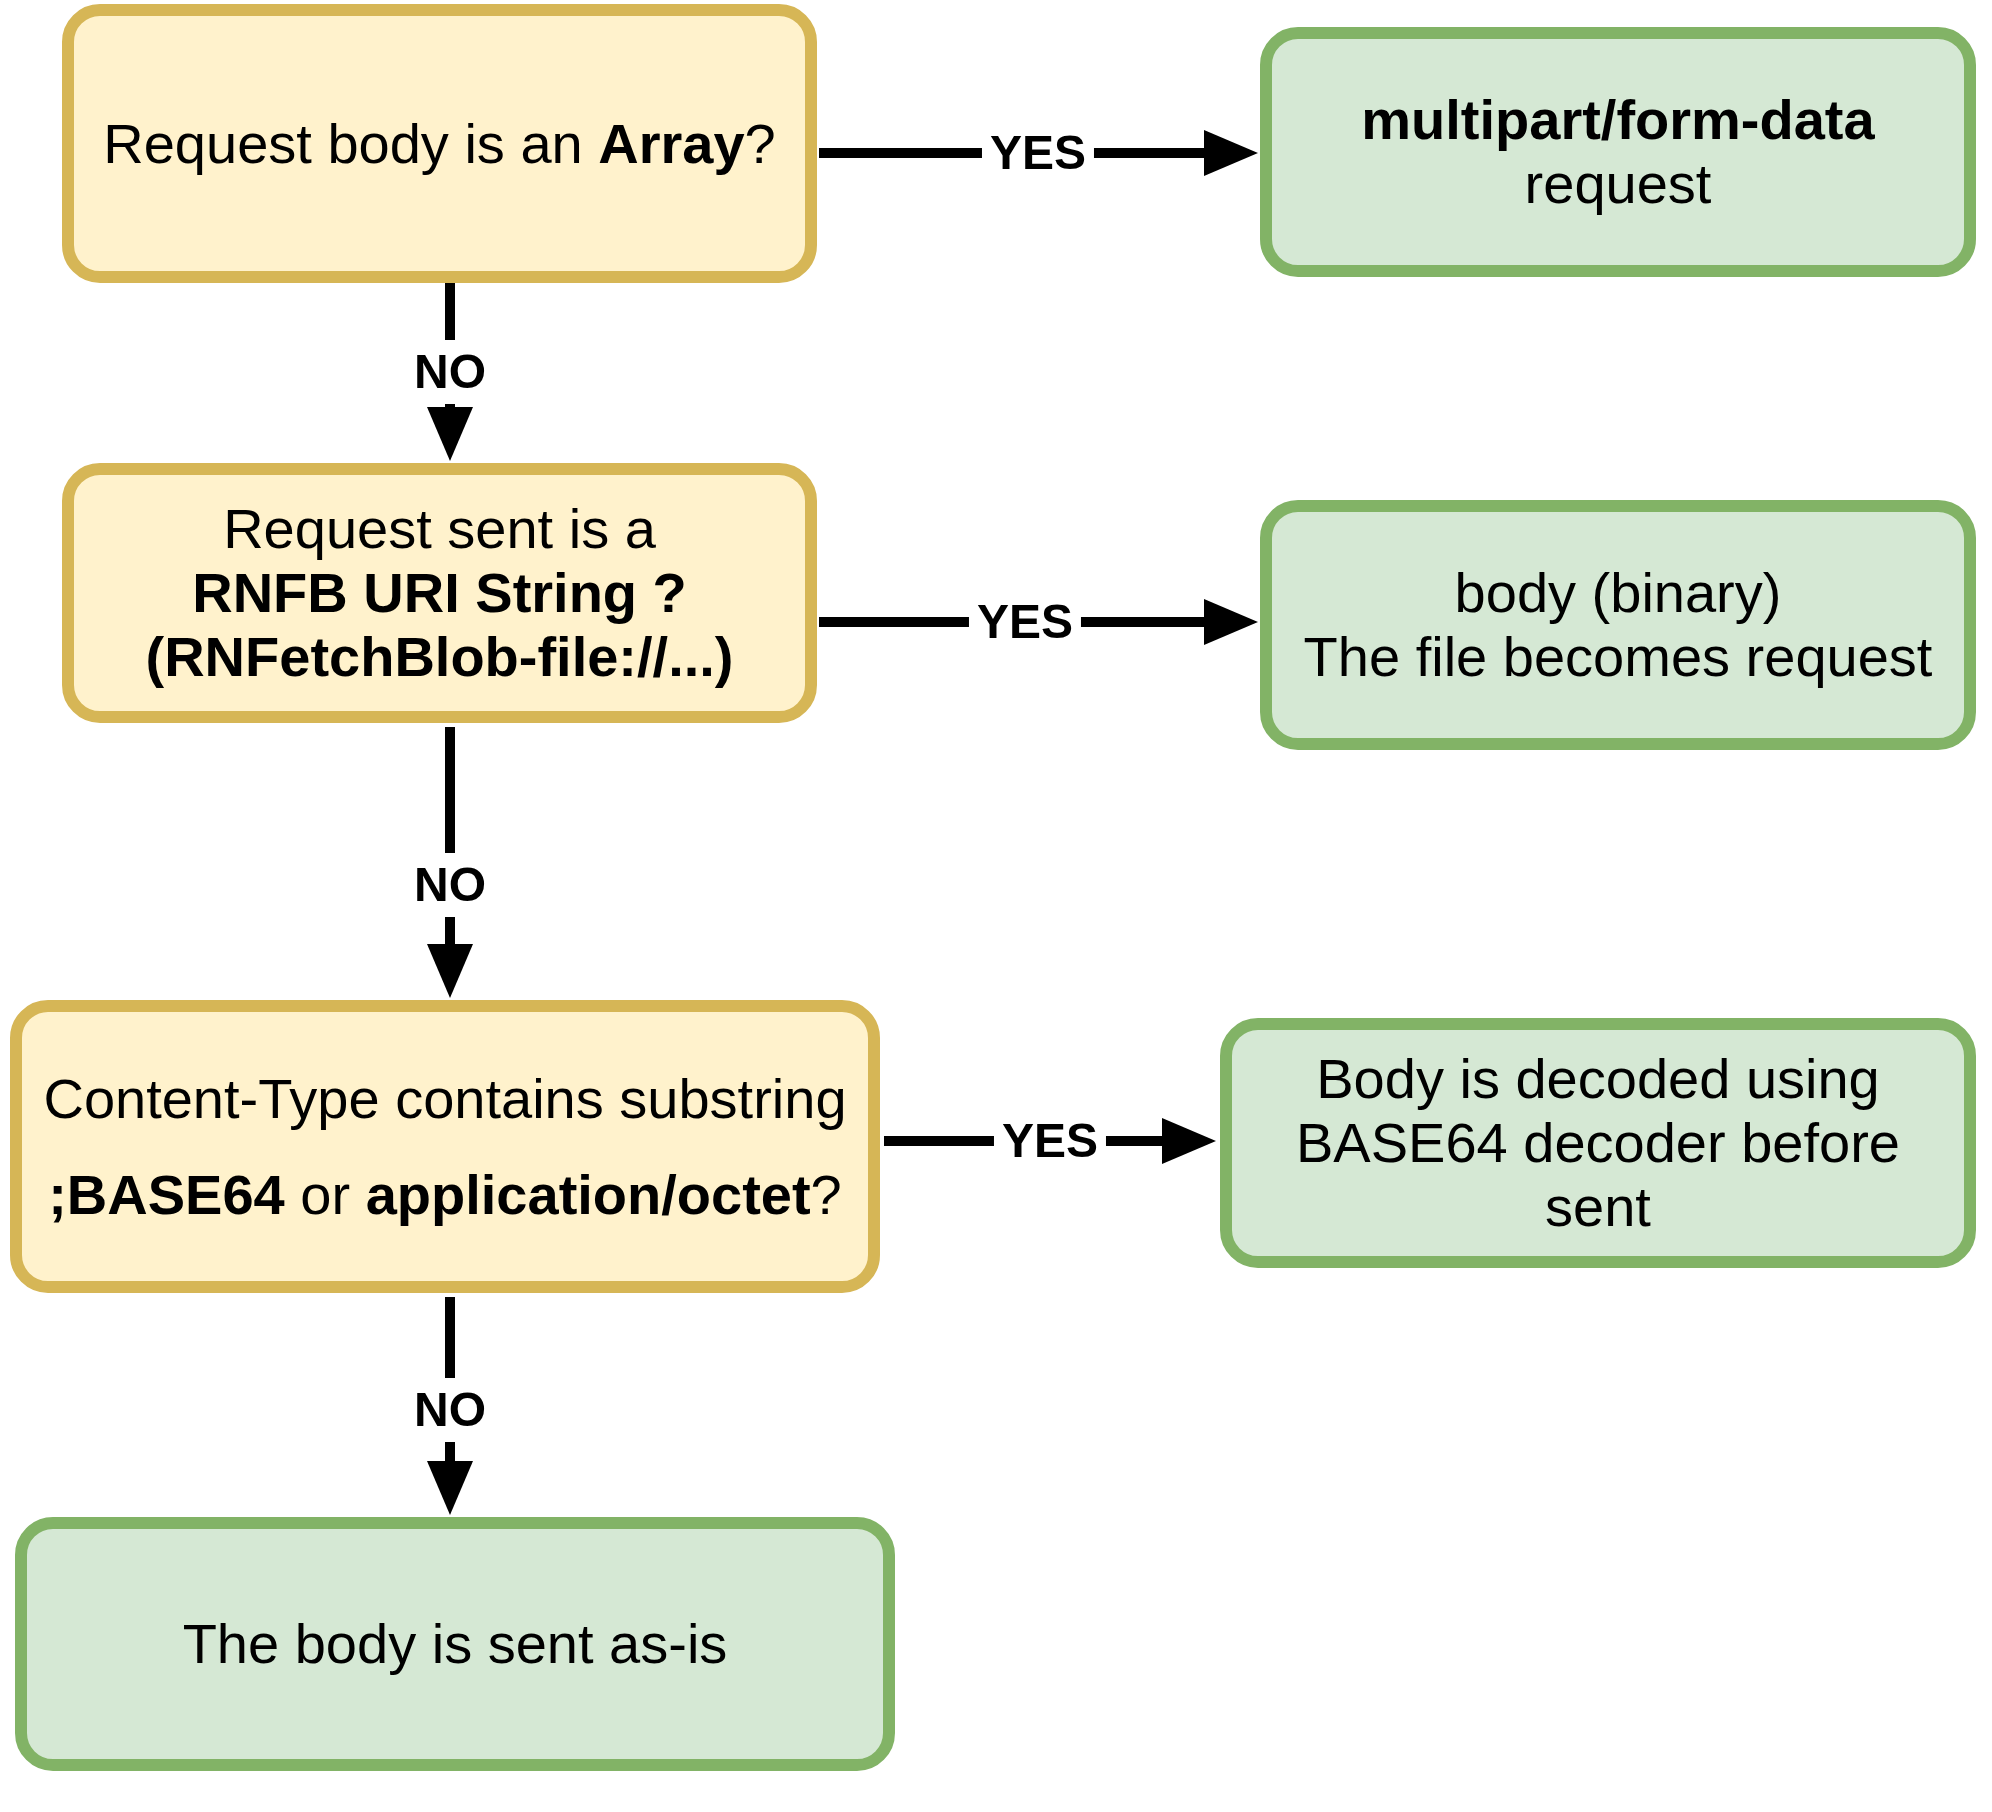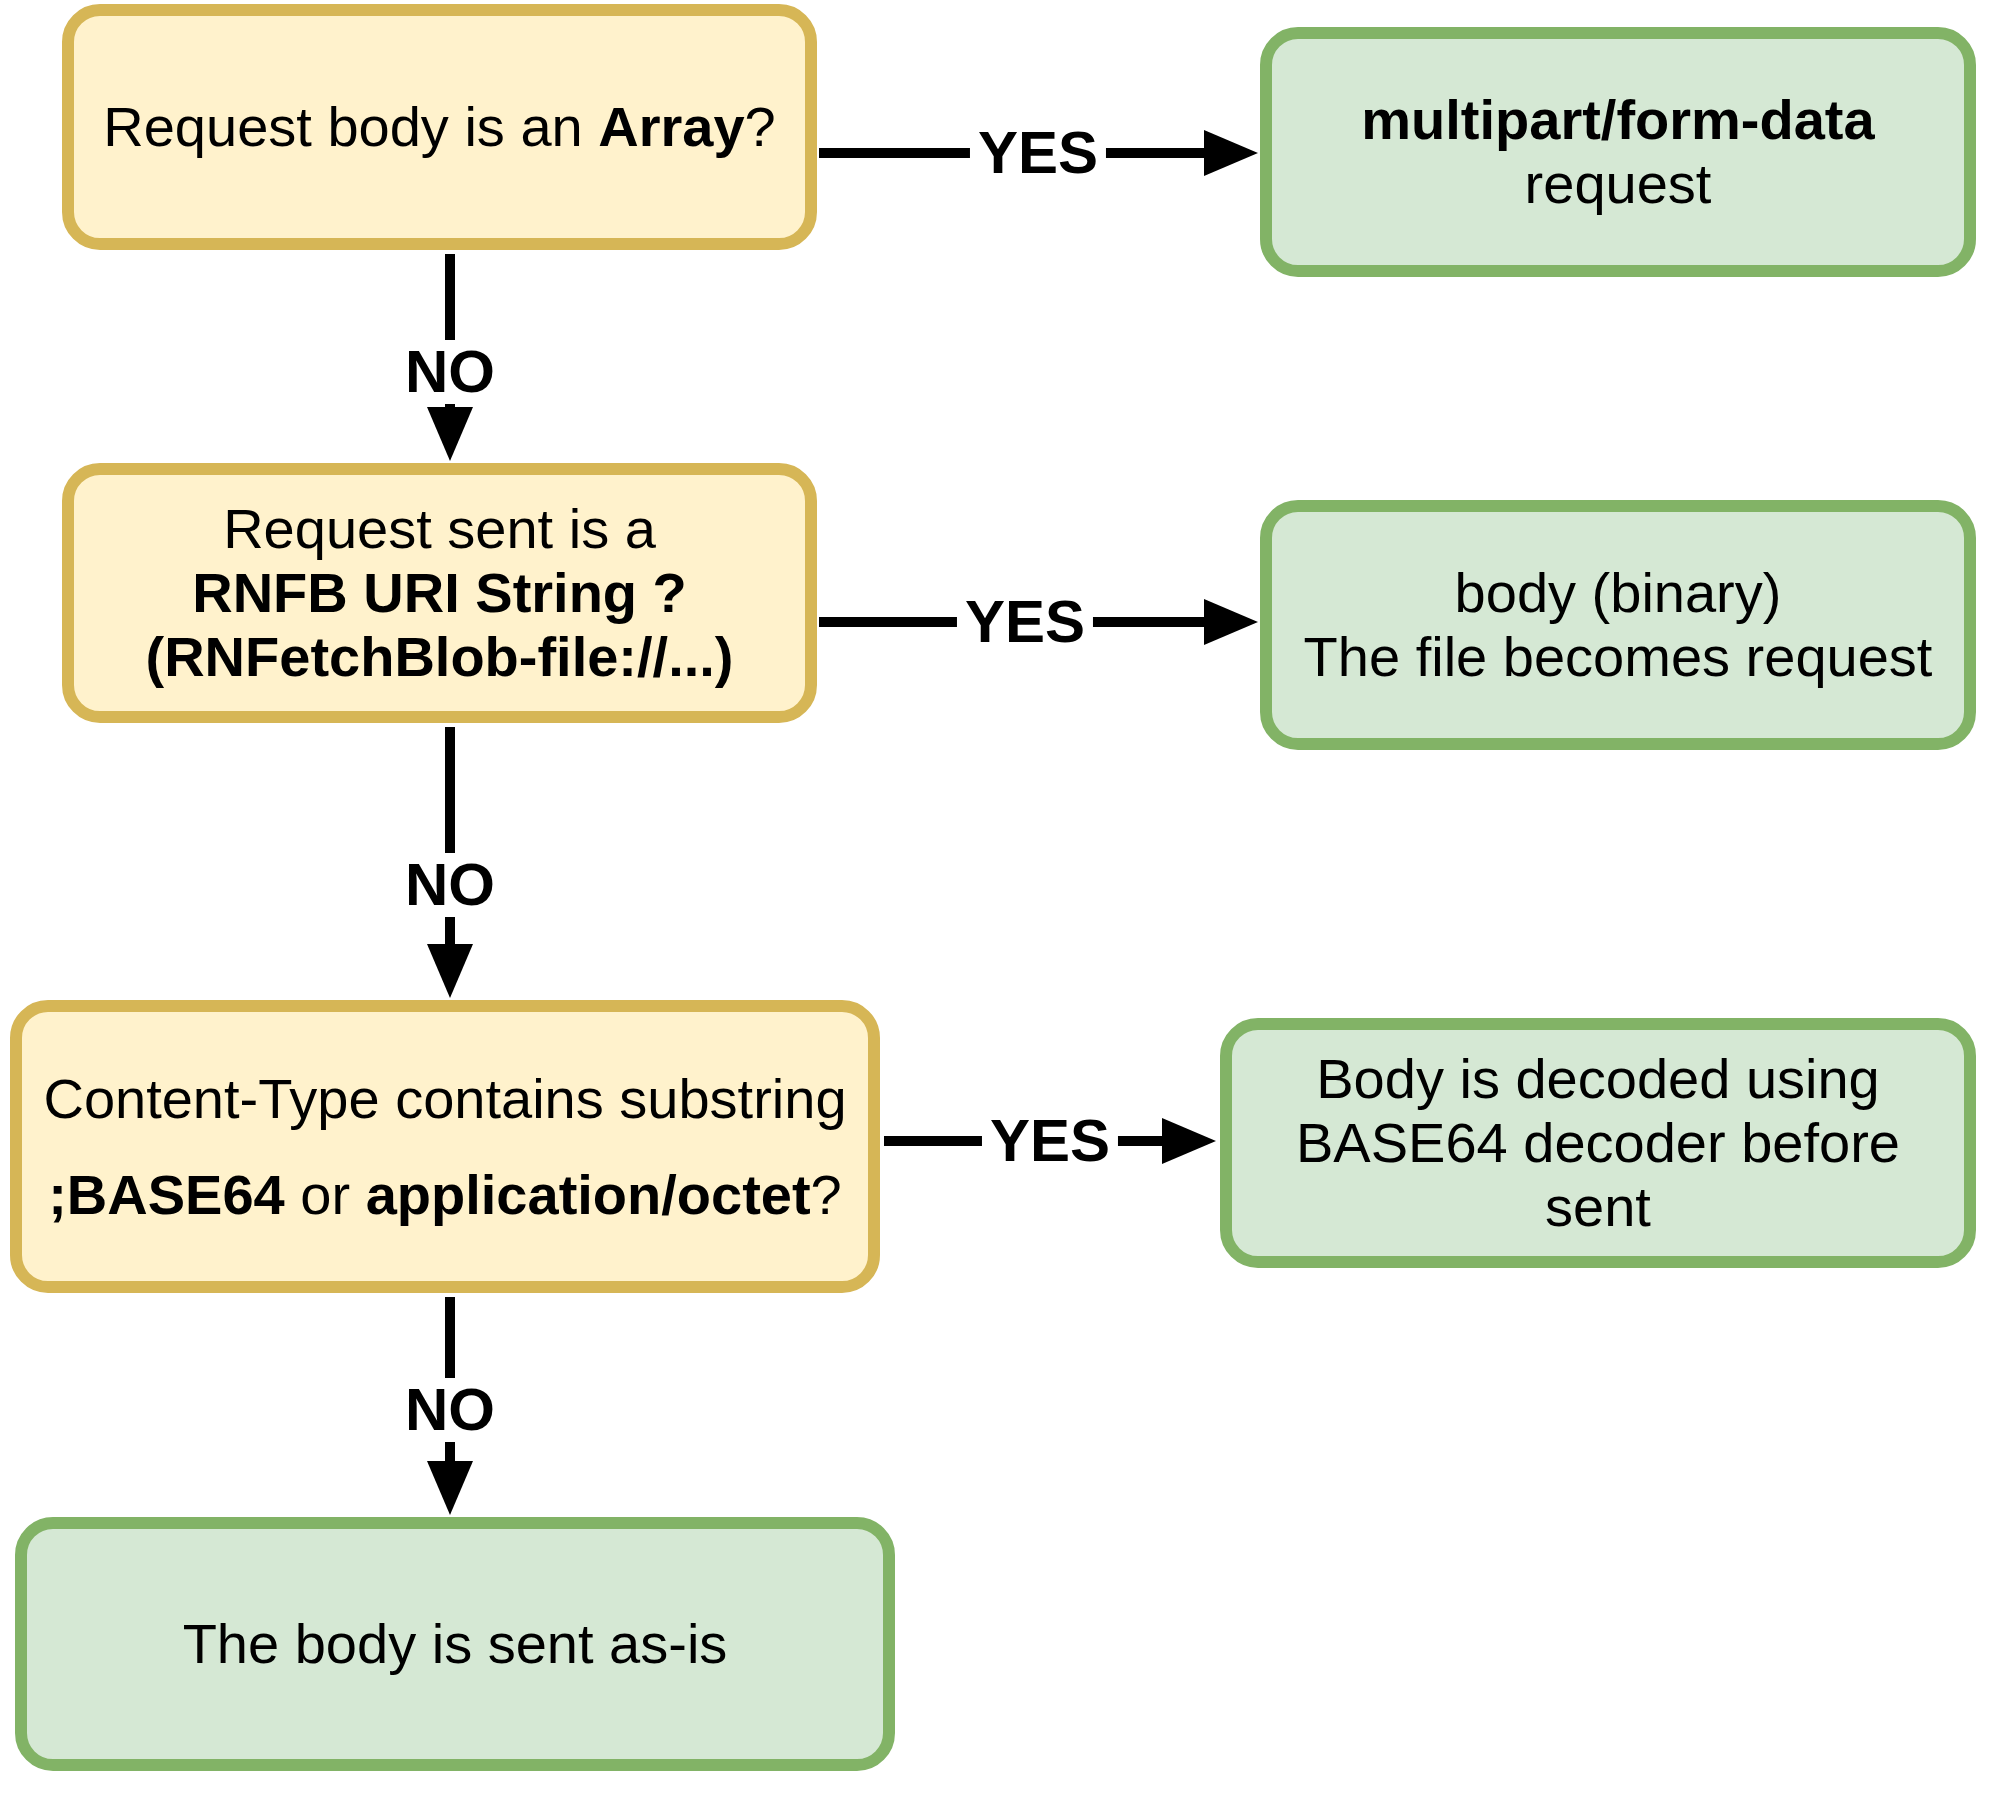--- a/index.html
+++ b/index.html
@@ -31,21 +31,21 @@
     padding: 0 18px;
   }
   .node.yellow { background: #FFF2CC; border: 12px solid #D6B656; }
   .node.green  { background: #D5E8D4; border: 12px solid #82B366; }
   .run.b { font-weight: bold; }
   .edge-label {
     position: absolute;
     transform: translate(-50%, -50%);
     background: #ffffff;
     font-weight: bold;
-    font-size: 60px;
+    font-size: 48px;
     line-height: 60px;
     padding: 2px 8px;
     white-space: nowrap;
   }
 </style>
 </head>
 <body>
 
 <div class="canvas">
 
@@ -69,21 +69,21 @@
     <g>
       <line x1="884" y1="1141" x2="1168" y2="1141" stroke="#000000" stroke-width="10"></line>
       <polygon points="1216,1141 1162,1118 1162,1164" fill="#000000"></polygon>
     </g>
     <g>
       <line x1="450" y1="1297" x2="450" y2="1465" stroke="#000000" stroke-width="10"></line>
       <polygon points="450,1515 427,1461 473,1461" fill="#000000"></polygon>
     </g>
   </svg>
 
-  <div class="node yellow" style="left:62px; top:4px; width:755px; height:246px;">
+  <div class="node yellow" style="left:62px; top:4px; width:755px; height:279px;">
     <div class="line">
       <span class="run">Request body is an </span><span class="run b">Array</span><span class="run">?</span>
     </div>
   </div>
 
   <div class="node green" style="left:1260px; top:27px; width:716px; height:250px;">
     <div class="line">
       <span class="run b">multipart/form-data</span>
     </div>
     <div class="line">

